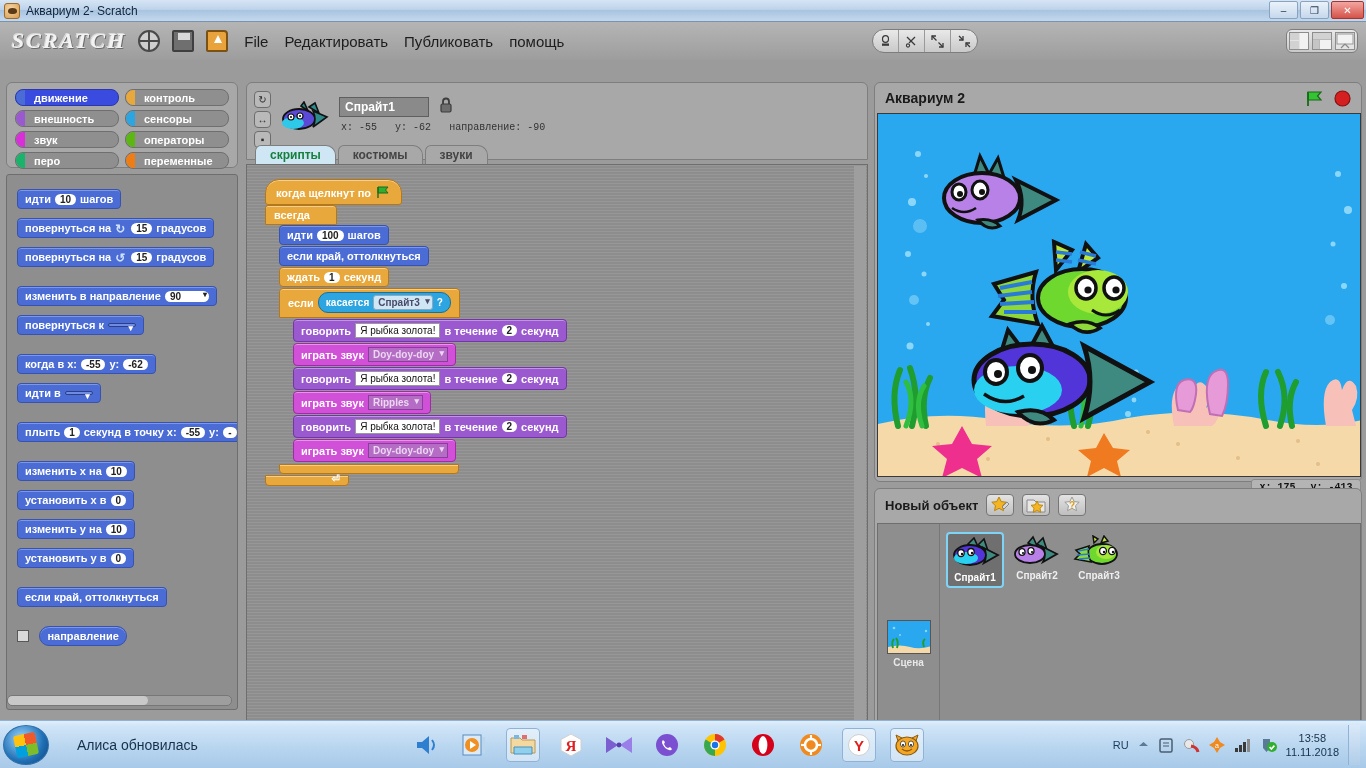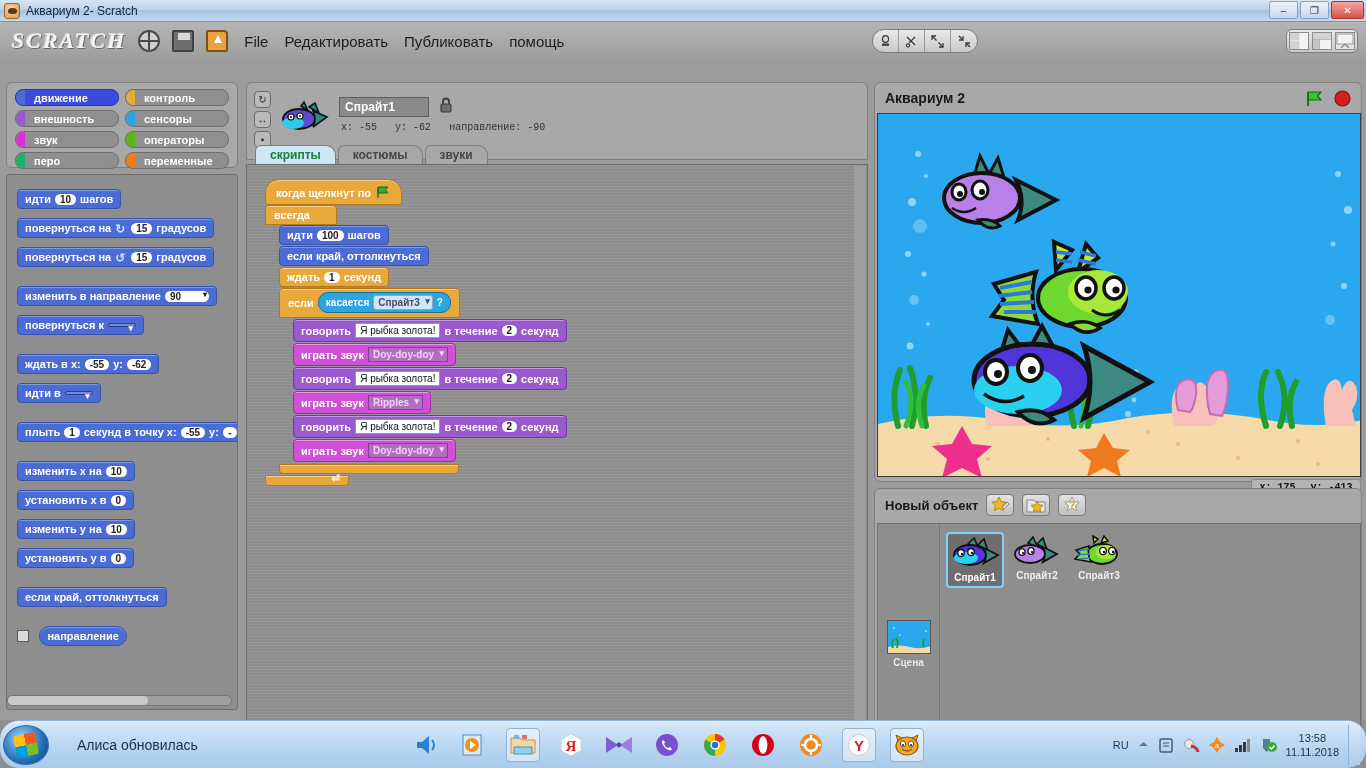--- a/index.html
+++ b/index.html
@@ -187,21 +187,21 @@
   .stage-col .lbl { font-size:10px; color:#e8e8e8; font-weight:bold; margin-top:3px;}
   .sp-list { flex:1; padding:8px 6px; display:flex; gap:4px; align-items:flex-start;}
   .sp-item { width:58px; padding:3px 2px; text-align:center; border-radius:4px;}
   .sp-item.sel { background:#6f6f6f; border:2px solid #7fd4f5; }
   .sp-item .lbl { font-size:10px; color:#efefef; font-weight:bold; margin-top:1px;}
   .sp-item.sel .lbl { color:#fff; }
 
   
   .taskbar { position:absolute; left:0; top:720px; width:1366px; height:48px;
      background:linear-gradient(to bottom,#dfeefb 0%,#cfe4f7 12%,#b9d6f0 55%,#a8c9e9 100%);
-     border-top:1px solid #8fb3d6; display:flex; align-items:center;border-radius:19px; }
+     border-top:1px solid #8fb3d6; display:flex; align-items:center; }
   .start { width:46px; height:40px; margin-left:3px; border-radius:50%;
      background:radial-gradient(circle at 40% 35%,#9fd8ff,#1f6fb5 60%,#0d3f73);
      border:1px solid #2f6fa8; display:flex; align-items:center; justify-content:center;}
   .start-orb{ width:22px;height:22px; border-radius:2px;
      background:conic-gradient(#f05a28 0 25%, #7ebd2a 0 50%, #00a0df 0 75%, #ffc20e 0 100%);
      transform:rotate(-12deg);}
   .tb-label { margin-left:28px; font-size:14px; color:#16304b; }
   .tb-apps { position:absolute; left:410px; display:flex; gap:14px; align-items:center;}
   .tb-app { width:34px; height:34px; display:flex; align-items:center; justify-content:center;
      border-radius:4px; }
@@ -341,21 +341,21 @@
         <div class="blk">
           <span>изменить в направление</span>
           <span class="num" style="padding-right:28px;position:relative"><span>90</span><span style="position:absolute;right:2px;top:-1px;font-size:8px">▾</span></span>
         </div><br>
         <div class="blk">
           <span>повернуться к</span>
           <span class="drop"><span></span></span>
         </div>
         <div class="gap"></div>
         <div class="blk">
-          <span>ждать в x:</span>
+          <span>когда в x:</span>
           <span class="num">-55</span>
           <span>y:</span>
           <span class="num">-62</span>
         </div><br>
         <div class="blk">
           <span>идти в</span>
           <span class="drop"><span></span></span>
         </div>
         <div class="gap"></div>
         <div class="blk" style="margin-left:0">

